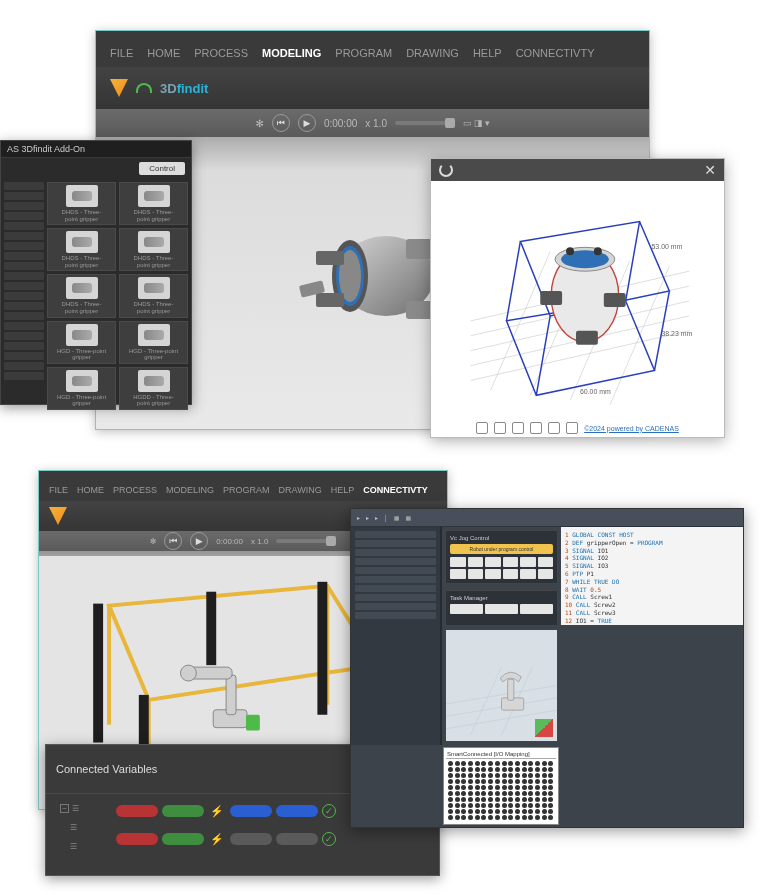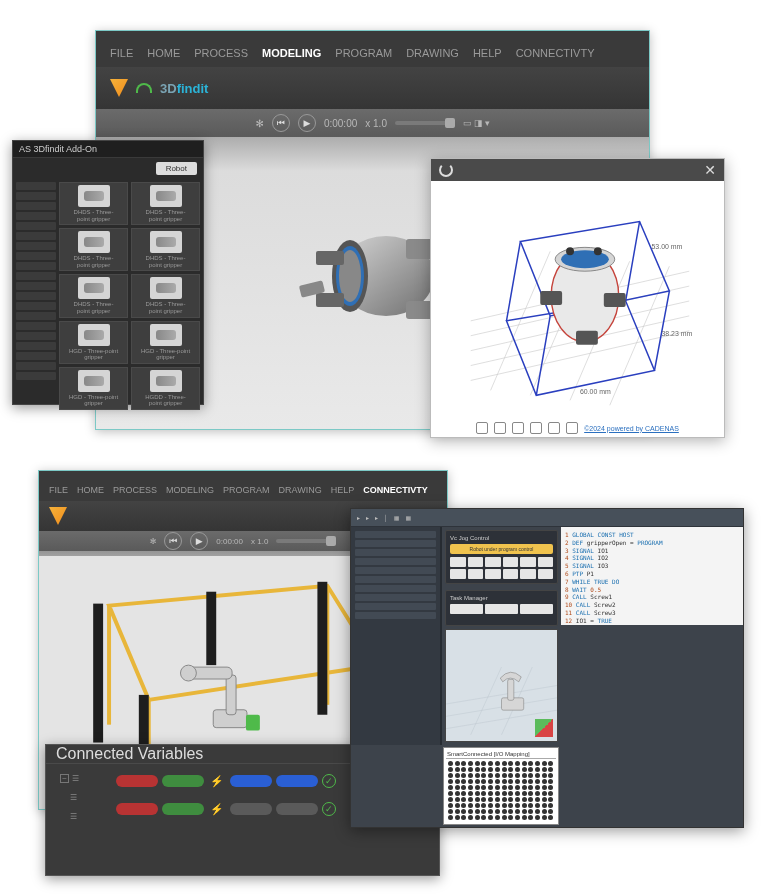--- a/index.html
+++ b/index.html
@@ -71,21 +71,21 @@
 
   .gripper-render {
     position:absolute;
     left:180px; top:190px;
     width:180px;height:120px;
   }
 
   
   .addon-panel {
     position:absolute;
-    left:12px; top:140px;
+    left:0; top:140px;
     width:192px; height:265px;
     background:#2b2b2b;
     border:1px solid #444;
     box-shadow:0 3px 12px rgba(0,0,0,.4);
     color:#bbb;
     font-size:8px;
   }
   .addon-title{
     background:#1f1f1f;padding:3px 6px;font-size:9px;color:#ccc;
     border-bottom:1px solid #3a3a3a;
@@ -165,21 +165,21 @@
   .connvar-panel{
     position:absolute;
     left:45px;top:744px;
     width:395px;height:132px;
     background:#3a3a3a;
     border:1px solid #555;
     box-shadow:0 3px 12px rgba(0,0,0,.4);
     color:#ccc;font-size:10px;
   }
   .connvar-header{
-    padding:0 10px;font-size:16px;color:#ddd;border-bottom:1px solid #4a4a4a;
+    padding:18px 10px;font-size:11px;color:#ddd;border-bottom:1px solid #4a4a4a;
   }
   .connvar-body{
     padding:10px 14px;display:flex;gap:14px;align-items:flex-start;
   }
   .connvar-tree{
     width:42px;display:flex;flex-direction:column;gap:10px;
     font-size:8px;color:#888;
   }
   .connvar-tree-item{display:flex;align-items:center;gap:3px;}
   .minus-box{width:9px;height:9px;border:1px solid #777;display:flex;align-items:center;justify-content:center;font-size:8px;line-height:1;}
@@ -297,21 +297,21 @@
     <rect x="40" y="72" width="28" height="14" fill="#666" rx="2"></rect>
     <rect x="24" y="62" width="24" height="12" fill="#888" rx="2" transform="rotate(-14 36 68)"></rect>
     <rect x="130" y="18" width="30" height="20" fill="#8a8a8a" rx="3"></rect>
     <rect x="130" y="80" width="30" height="18" fill="#8a8a8a" rx="3"></rect>
   </svg>
 </div>
 
 <div class="addon-panel">
   <div class="addon-title">AS 3Dfindit Add-On</div>
   <div class="addon-search">
-    <button class="addon-search-btn">Robot</button>
+    <button class="addon-search-btn">Control</button>
   </div>
   <div class="addon-body">
     <div class="addon-col-left">
       <div></div>
         <div></div>
         <div></div>
         <div></div>
         <div></div>
         <div></div>
         <div></div>

